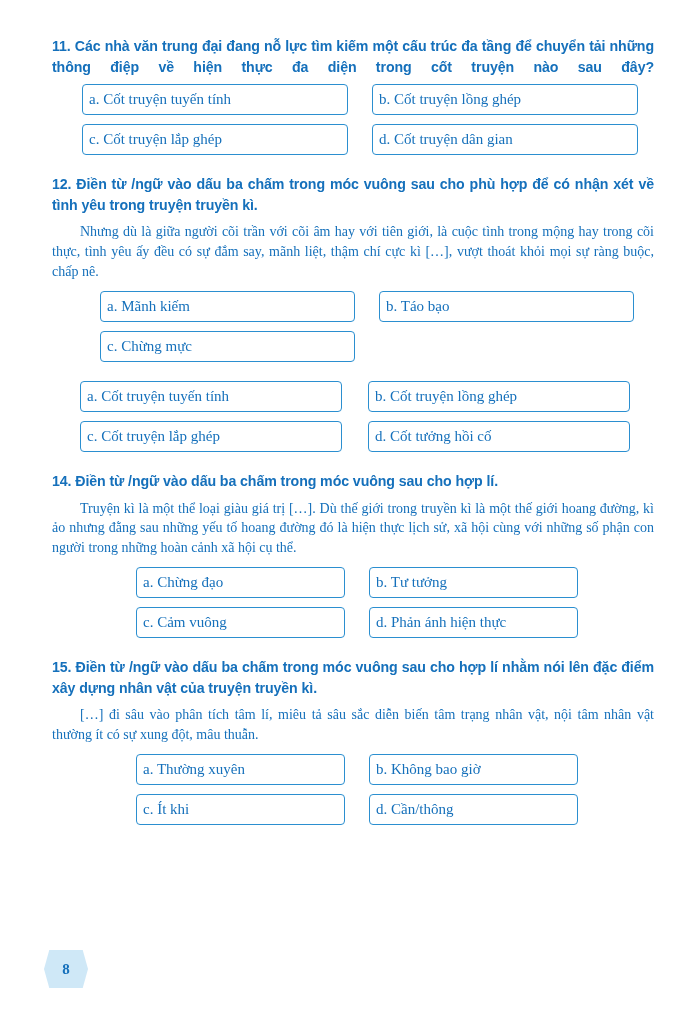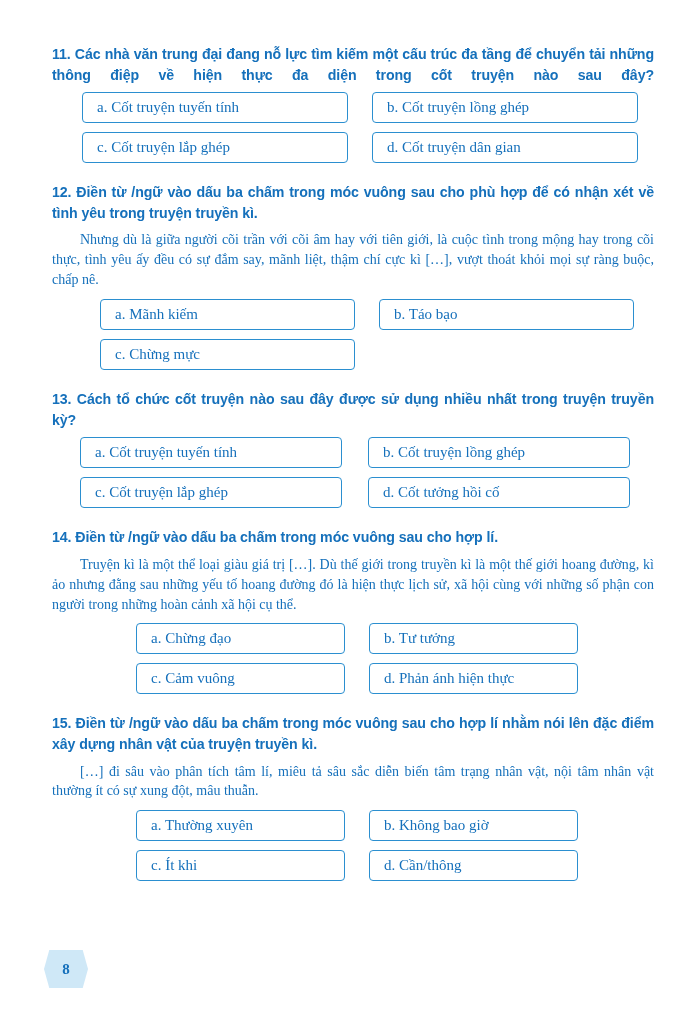--- a/index.html
+++ b/index.html
@@ -10,21 +10,21 @@
     width: 698px;
     height: 1024px;
     background: #ffffff;
     font-family: "Liberation Serif", serif;
     color: #1669b5;
     position: relative;
     overflow: hidden;
   }
   .page {
     position: absolute;
-    left: 0; top: 8px;
+    left: 0; top: 0;
     width: 698px;
     height: 912px;
     box-sizing: border-box;
     padding: 36px 44px 0 52px;
   }
   .question {
     margin-bottom: 4px;
   }
   .q-text {
     font-family: "Liberation Sans", sans-serif;
@@ -55,21 +55,21 @@
   }
   .opt {
     box-sizing: border-box;
     border: 1.4px solid #2b8fd0;
     border-radius: 4px;
     height: 31px;
     line-height: 28px;
     font-family: "Liberation Serif", serif;
     font-size: 15px;
     color: #1570bb;
-    padding: 0 14px;
+    padding: 0 6px;
     margin-bottom: 9px;
     white-space: nowrap;
     overflow: hidden;
   }
   
   .grp-a .opt { width: 266px; }
   .grp-a .opt:nth-child(odd) { margin-left: 30px; margin-right: 24px; }
   .grp-b .opt { width: 255px; }
   .grp-b .opt:nth-child(odd) { margin-left: 48px; margin-right: 24px; }
   .grp-c .opt { width: 262px; }
@@ -127,21 +127,20 @@
     <p class="q-text">12. Điền từ /ngữ vào dấu ba chấm trong móc vuông sau cho phù hợp để có nhận xét về tình yêu trong truyện truyền kì.</p>
     <p class="passage">Nhưng dù là giữa người cõi trần với cõi âm hay với tiên giới, là cuộc tình trong mộng hay trong cõi thực, tình yêu ấy đều có sự đắm say, mãnh liệt, thậm chí cực kì […], vượt thoát khỏi mọi sự ràng buộc, chấp nê.</p>
     <div class="options grp-b">
       <div class="opt">a. Mãnh kiếm</div>
       <div class="opt">b. Táo bạo</div>
       <div class="opt">c. Chừng mực</div>
     </div>
   </div>
 
   <div class="question">
-    <p class="q-text just-spread">13. Cách tổ chức cốt truyện nào sau đây được sử dụng nhiều nhất trong truyện truyền kỳ?</p>
     <div class="options grp-c">
       <div class="opt">a. Cốt truyện tuyến tính</div>
       <div class="opt">b. Cốt truyện lồng ghép</div>
       <div class="opt">c. Cốt truyện lắp ghép</div>
       <div class="opt">d. Cốt tưởng hồi cố</div>
     </div>
   </div>
 
   <div class="question">
     <p class="q-text">14. Điền từ /ngữ vào dấu ba chấm trong móc vuông sau cho hợp lí.</p>

